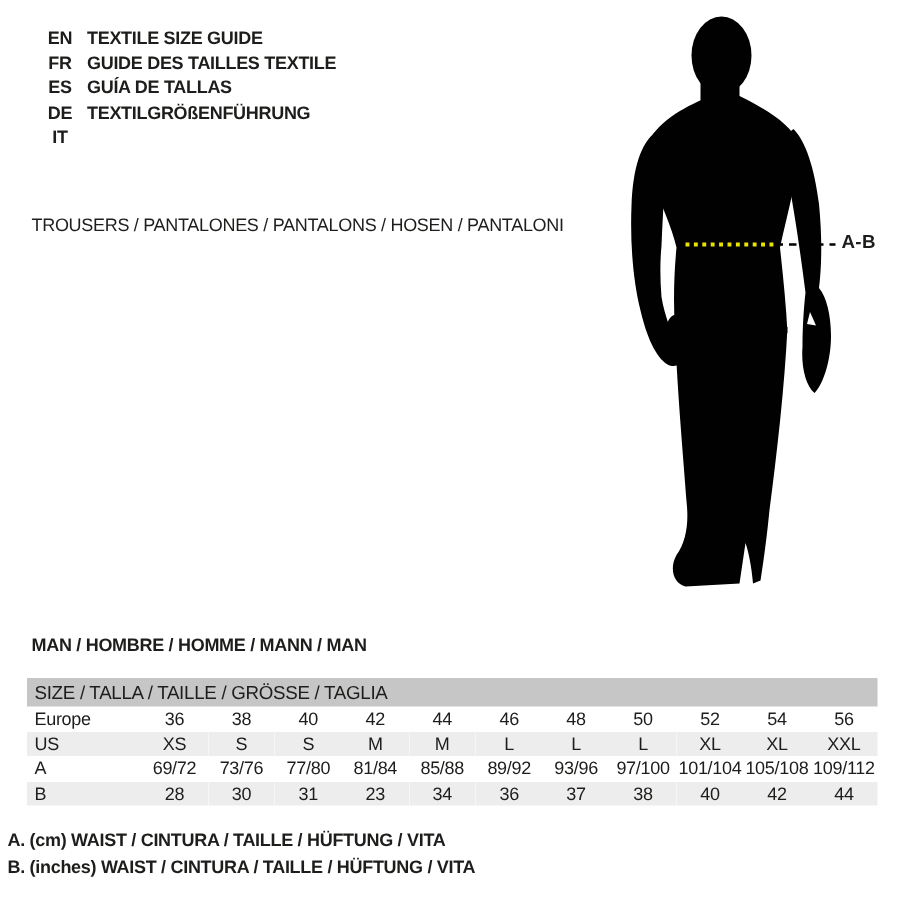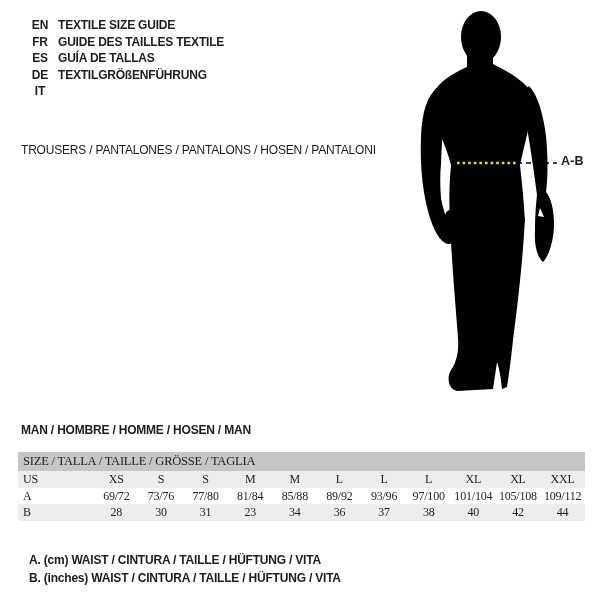--- a/index.html
+++ b/index.html
@@ -19,31 +19,31 @@
 
   
   .figure{position:absolute;left:405px;top:2px;width:195px;height:408px;}
   .sil{fill:var(--silhouette,#010101);}
   .yellow-dots{stroke:var(--measure_line,#e8e800);stroke-width:2.6;stroke-dasharray:2.6 3;}
   .black-dash{stroke:#000;stroke-width:1.7;stroke-dasharray:5 4;}
   .ab-label{position:absolute;left:156px;top:152px;font-weight:bold;font-size:12.5px;letter-spacing:0.2px;}
 
   
   .size-table{position:absolute;left:18px;top:452px;width:567px;border-collapse:collapse;table-layout:fixed;
-    font-size:12px;letter-spacing:-0.2px;font-family:Liberation Serif, serif;}
+    font-size:12px;letter-spacing:-0.2px;}
   .size-table col.c-label{width:76px;}
   .size-table th{background:var(--header_bg,#c6c6c6);text-align:left;font-weight:normal;font-size:12.5px;
     height:17px;padding:1px 0 1px 5px;}
   .size-table td{height:16.5px;text-align:center;padding:0;font-weight:normal;line-height:16.5px;
     overflow:hidden;white-space:nowrap;}
   .size-table td.row-label{text-align:left;padding-left:5px;}
   .size-table tr.alt{background:var(--alt_row_bg,#ededed);}
 
   
-  .notes{position:absolute;left:29px;top:552px;font-weight:bold;font-size:12px;line-height:17.5px;letter-spacing:-0.2px;}
+  .notes{position:absolute;left:5px;top:552px;font-weight:bold;font-size:12px;line-height:17.5px;letter-spacing:-0.2px;}
   .note-line{white-space:nowrap;}
 </style>
 </head>
 <body>
 
 <div class="page">
 
   <div class="lang-block">
     <div class="lang-row">
       <span class="lang-code">EN</span>
@@ -79,21 +79,21 @@
         <path d="M124,84 C132,92 138,110 141,134 C143,155 143,174 141,190 C146,196 149,208 149,222 C149,238 144,254 138,260 C132,255 129,242 130,229 C130,215 131,202 132,193 C129,170 125,140 119,110 C117,96 118,88 124,84 Z"></path>
         <path d="M45,216 L120,216 C118,256 113,300 108,338 C106,358 104,372 102,385 L97,387 C96,375 94,366 92,360 L88,387 L52,389 C44,387 41,377 46,368 C52,360 54,348 53,336 C50,296 46,252 45,216 Z"></path>
       </g>
       <path d="M135,206 l4,9 l-6,-1 z" fill="#ffffff"></path>
       <line class="yellow-dots" x1="52" y1="161" x2="111" y2="161"></line>
       <line class="black-dash" x1="112" y1="161" x2="152" y2="161"></line>
     </svg>
     <div class="ab-label">A-B</div>
   </div>
 
-  <div class="section-title">MAN / HOMBRE / HOMME / HOSEN / MAN</div>
+  <div class="section-title">MAN / HOMBRE / HOMME / MANN / MAN</div>
 
   <table class="size-table">
     <colgroup>
       <col class="c-label">
         <col>
         <col>
         <col>
         <col>
         <col>
         <col>
@@ -102,20 +102,34 @@
         <col>
         <col>
         <col>
     </colgroup>
     <thead>
       <tr>
         <th colspan="12">SIZE / TALLA / TAILLE / GRÖSSE / TAGLIA</th>
       </tr>
     </thead>
     <tbody>
+      <tr>
+        <td class="row-label">Europe</td>
+        <td>36</td>
+        <td>38</td>
+        <td>40</td>
+        <td>42</td>
+        <td>44</td>
+        <td>46</td>
+        <td>48</td>
+        <td>50</td>
+        <td>52</td>
+        <td>54</td>
+        <td>56</td>
+      </tr>
       <tr class="alt">
         <td class="row-label">US</td>
         <td>XS</td>
         <td>S</td>
         <td>S</td>
         <td>M</td>
         <td>M</td>
         <td>L</td>
         <td>L</td>
         <td>L</td>

